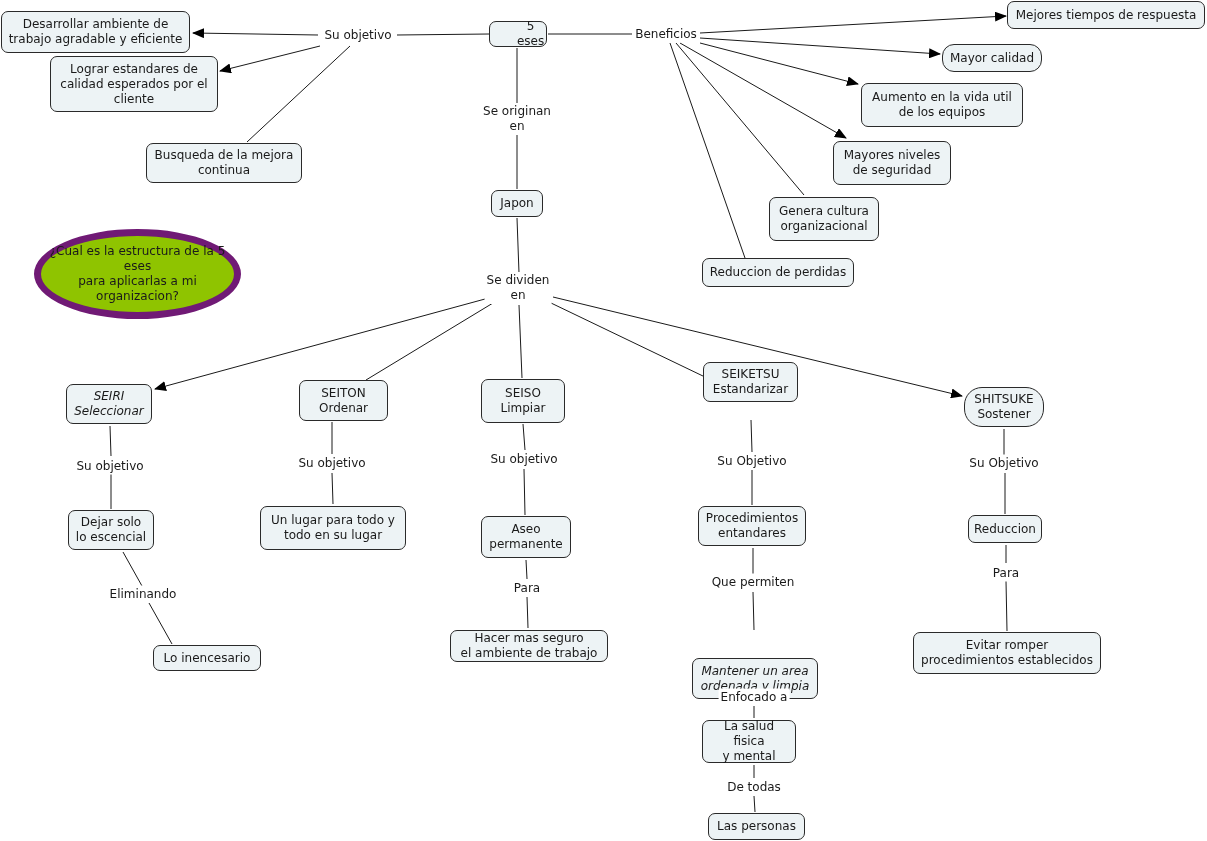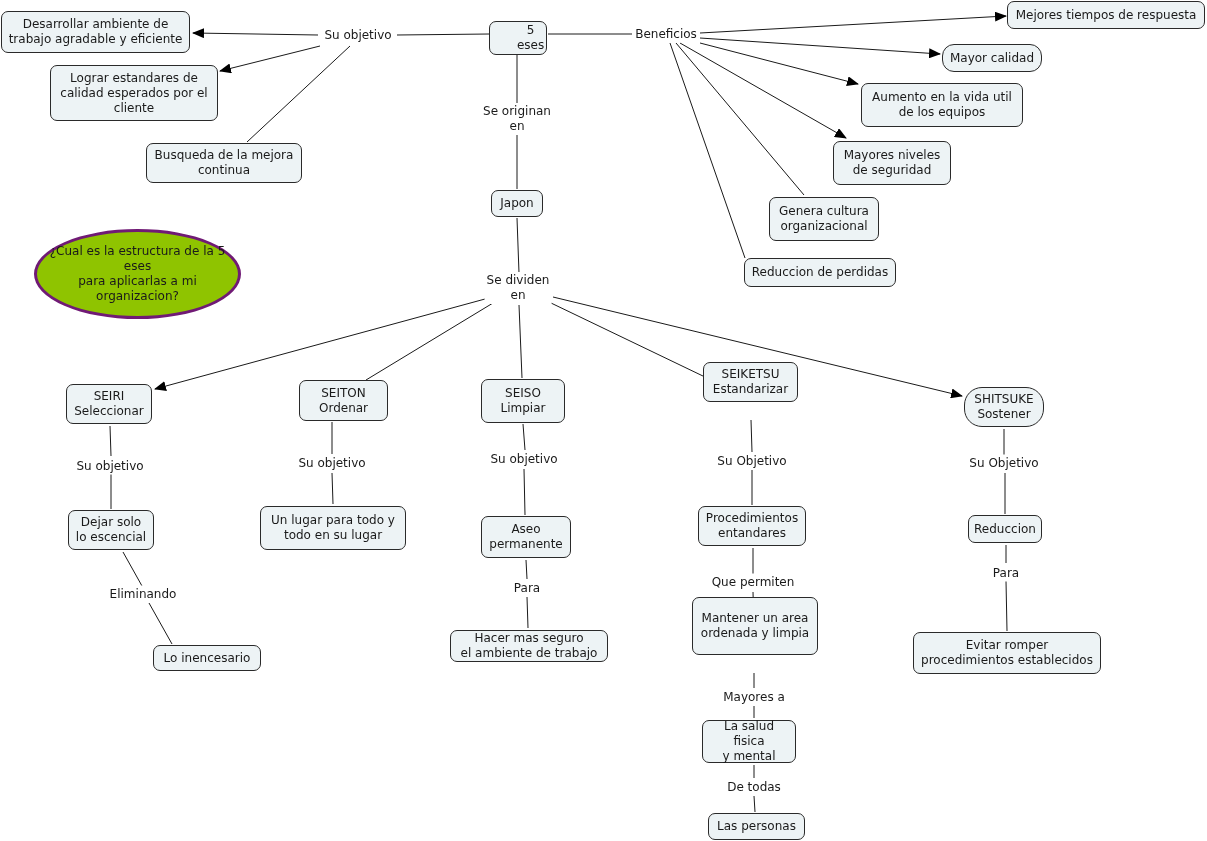--- a/index.html
+++ b/index.html
@@ -4,21 +4,21 @@
   <style>
     html, body { margin:0; padding:0; background:#ffffff; }
     body { width:1207px; height:841px; position:relative; overflow:hidden;
            font-family:"DejaVu Sans", "Liberation Sans", sans-serif; font-size:12px; color:#1a1a1a; }
     #links { position:absolute; left:0; top:0; width:1207px; height:841px; pointer-events:none; }
     .node { position:absolute; box-sizing:border-box; background:#edf3f5; border:1px solid #2a2a2a;
             border-radius:7px; display:flex; align-items:center; justify-content:center;
             text-align:center; line-height:15px; padding:2px 6px; white-space:pre-line; cursor:pointer; }
     .lbl { position:absolute; background:#ffffff; text-align:center; line-height:15px;
            white-space:pre-line; padding:1px 2px; transform:translate(-50%,-50%); }
-    .ellipse { position:absolute; box-sizing:border-box; background:#8fc400; border:3px solid #701a75;
+    .ellipse { position:absolute; box-sizing:border-box; background:#8fc400; border:7px solid #701a75;
                border-radius:50%; display:flex; align-items:center; justify-content:center;
                text-align:center; line-height:15px; white-space:pre-line; color:#1a1a1a; cursor:pointer; }
   </style>
 </head>
 <body>
 
 <svg id="links" xmlns="http://www.w3.org/2000/svg">
   <defs>
     <marker id="arr" markerWidth="12" markerHeight="10" refX="11" refY="5" orient="auto" markerUnits="userSpaceOnUse">
       <path d="M0,0 L12,5 L0,10 z" fill="#000"></path>
@@ -71,51 +71,51 @@
     <line x1="754" y1="765" x2="754" y2="778"></line>
     <line x1="754" y1="796" x2="755" y2="812"></line>
 
     <line x1="1004" y1="429" x2="1004" y2="455"></line>
     <line x1="1005" y1="473" x2="1005" y2="514"></line>
     <line x1="1006" y1="545" x2="1006" y2="563"></line>
     <line x1="1006" y1="581" x2="1007" y2="631"></line>
   </g>
 </svg>
 
-<div class="node" style="left:489px;top:21px;width:58px;height:34px;padding-left:31px;">5 eses</div>
+<div class="node" style="left:489px;top:21px;width:58px;height:26px;padding-left:31px;">5 eses</div>
 <div class="lbl" style="left:358px;top:35px;">Su objetivo</div>
 <div class="lbl" style="left:666px;top:34px;">Beneficios</div>
 <div class="lbl" style="left:517px;top:119px;">Se originan
 en</div>
 <div class="node" style="left:491px;top:190px;width:52px;height:27px;">Japon</div>
 <div class="lbl" style="left:518px;top:288px;">Se dividen
 en</div>
 
 <div class="node" style="left:1px;top:11px;width:189px;height:42px;">Desarrollar ambiente de
 trabajo agradable y eficiente</div>
-<div class="node" style="left:50px;top:65px;width:168px;height:56px;">Lograr estandares de
+<div class="node" style="left:50px;top:56px;width:168px;height:56px;">Lograr estandares de
 calidad esperados por el
 cliente</div>
 <div class="node" style="left:146px;top:143px;width:156px;height:40px;">Busqueda de la mejora
 continua</div>
 
 <div class="node" style="left:1007px;top:1px;width:198px;height:28px;">Mejores tiempos de respuesta</div>
 <div class="node" style="left:942px;top:44px;width:100px;height:28px;border-radius:12px;">Mayor calidad</div>
 <div class="node" style="left:861px;top:83px;width:162px;height:44px;">Aumento en la vida util
 de los equipos</div>
 <div class="node" style="left:833px;top:141px;width:118px;height:44px;">Mayores niveles
 de seguridad</div>
 <div class="node" style="left:769px;top:197px;width:110px;height:44px;">Genera cultura
 organizacional</div>
-<div class="node" style="left:702px;top:258px;width:152px;height:29px;margin-left:42px;">Reduccion de perdidas</div>
+<div class="node" style="left:702px;top:258px;width:152px;height:29px;">Reduccion de perdidas</div>
 
 <div class="ellipse" style="left:34px;top:229px;width:207px;height:90px;">¿Cual es la estructura de la 5 eses
 para aplicarlas a mi organizacion?</div>
 
-<div class="node" style="left:66px;top:384px;width:86px;height:40px;">SEIRI
+<div class="node" style="left:66px;top:384px;width:86px;height:40px;font-style:italic;">SEIRI
 Seleccionar</div>
 <div class="lbl" style="left:110px;top:466px;">Su objetivo</div>
 <div class="node" style="left:68px;top:510px;width:86px;height:40px;">Dejar solo
 lo escencial</div>
 <div class="lbl" style="left:143px;top:594px;">Eliminando</div>
 <div class="node" style="left:125px;top:645px;width:108px;height:26px;margin-left:28px;">Lo inencesario</div>
 
 <div class="node" style="left:299px;top:380px;width:89px;height:41px;">SEITON
 Ordenar</div>
 <div class="lbl" style="left:332px;top:463px;">Su objetivo</div>
@@ -130,23 +130,23 @@
 <div class="lbl" style="left:527px;top:588px;">Para</div>
 <div class="node" style="left:450px;top:630px;width:158px;height:32px;">Hacer mas seguro
 el ambiente de trabajo</div>
 
 <div class="node" style="left:703px;top:362px;width:95px;height:40px;">SEIKETSU
 Estandarizar</div>
 <div class="lbl" style="left:752px;top:461px;">Su Objetivo</div>
 <div class="node" style="left:698px;top:506px;width:108px;height:40px;">Procedimientos
 entandares</div>
 <div class="lbl" style="left:753px;top:582px;">Que permiten</div>
-<div class="node" style="left:692px;top:597px;width:126px;height:58px;">Mantener un area
+<div class="node" style="left:692px;top:658px;width:126px;height:41px;font-style:italic;">Mantener un area
 ordenada y limpia</div>
-<div class="lbl" style="left:754px;top:697px;">Mayores a</div>
+<div class="lbl" style="left:754px;top:697px;">Enfocado a</div>
 <div class="node" style="left:702px;top:720px;width:94px;height:43px;">La salud fisica
 y mental</div>
 <div class="lbl" style="left:754px;top:787px;">De todas</div>
 <div class="node" style="left:708px;top:813px;width:97px;height:27px;">Las personas</div>
 
 <div class="node" style="left:964px;top:387px;width:80px;height:40px;border-radius:18px;">SHITSUKE
 Sostener</div>
 <div class="lbl" style="left:1004px;top:463px;">Su Objetivo</div>
 <div class="node" style="left:968px;top:515px;width:74px;height:28px;">Reduccion</div>
 <div class="lbl" style="left:1006px;top:573px;">Para</div>

